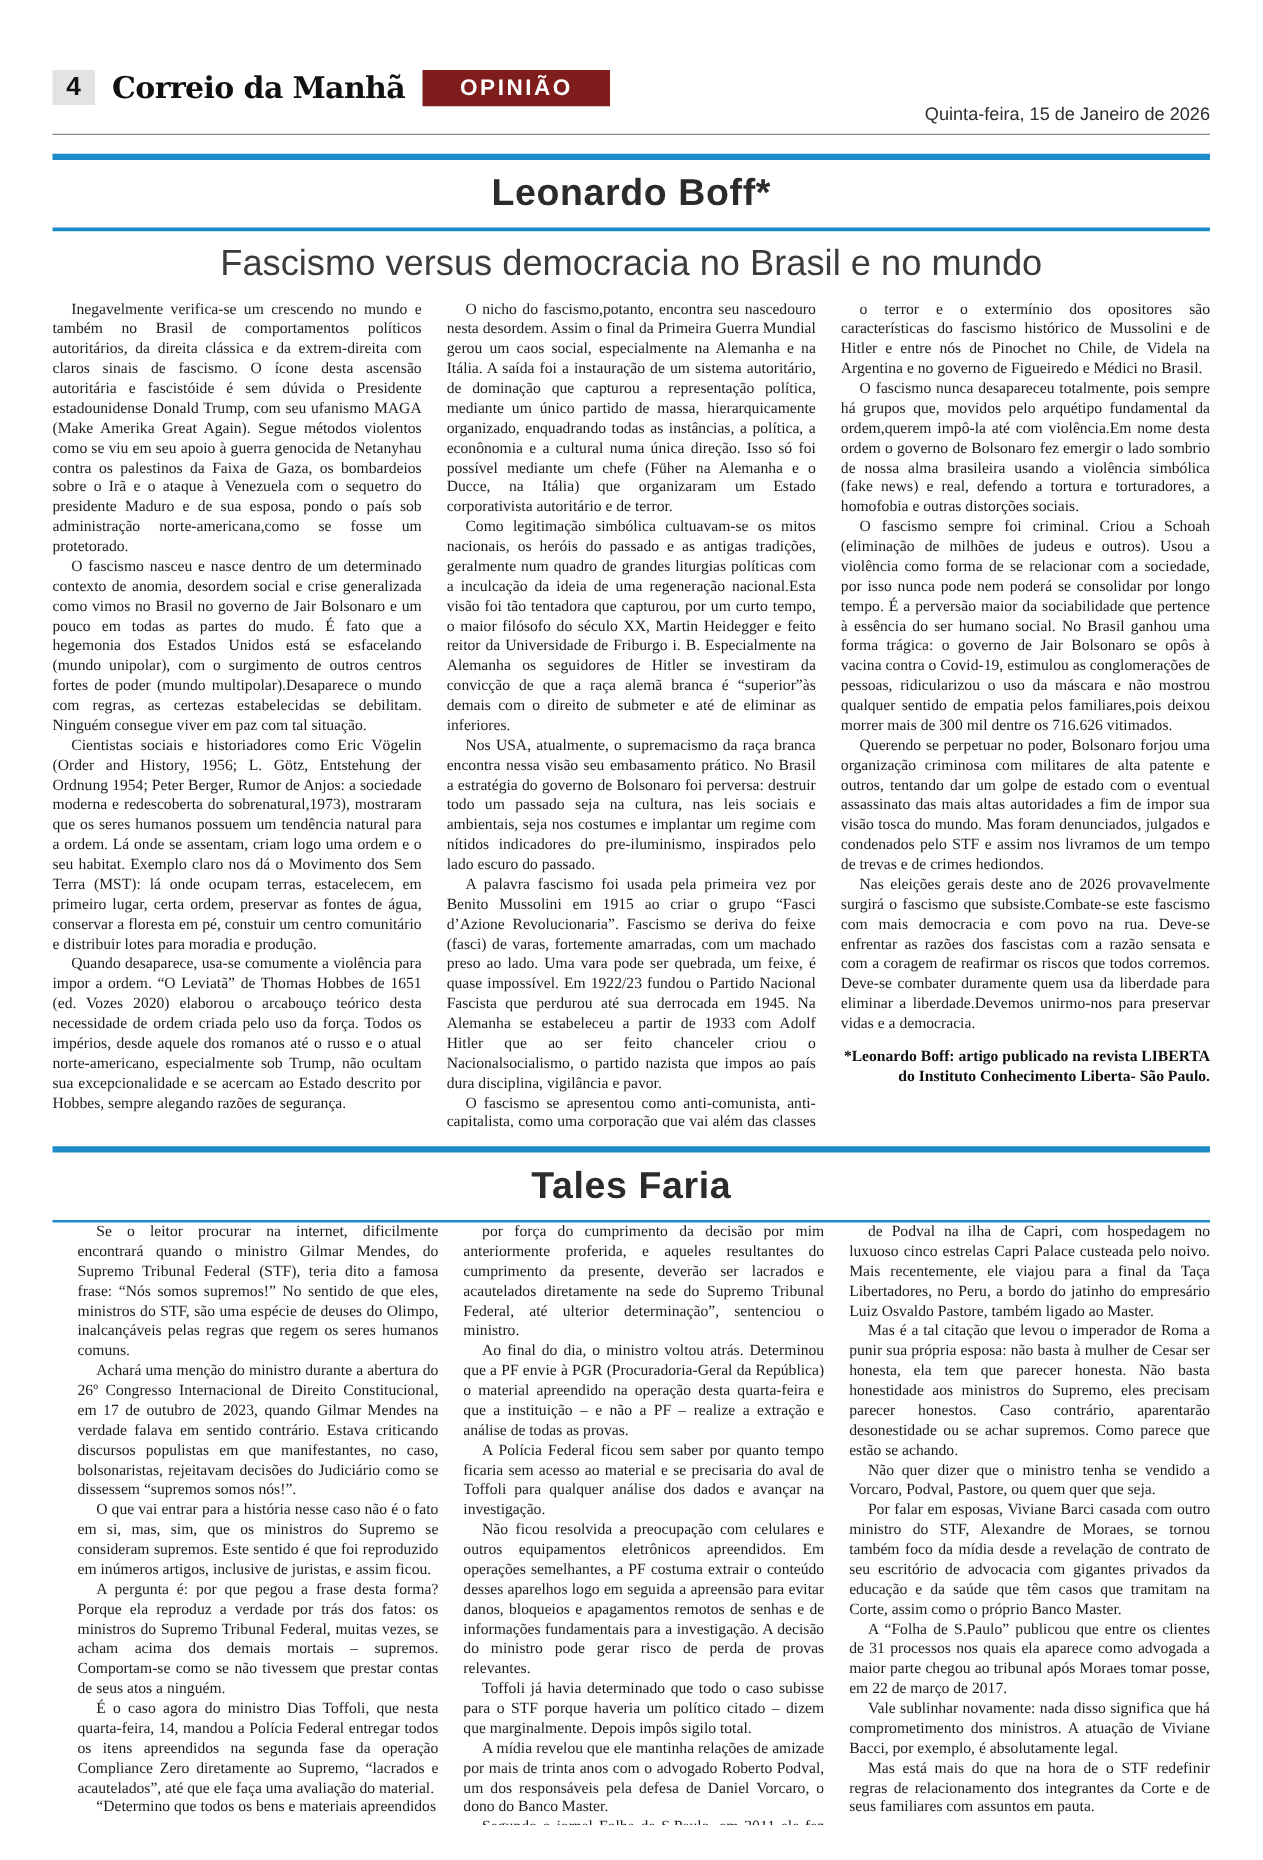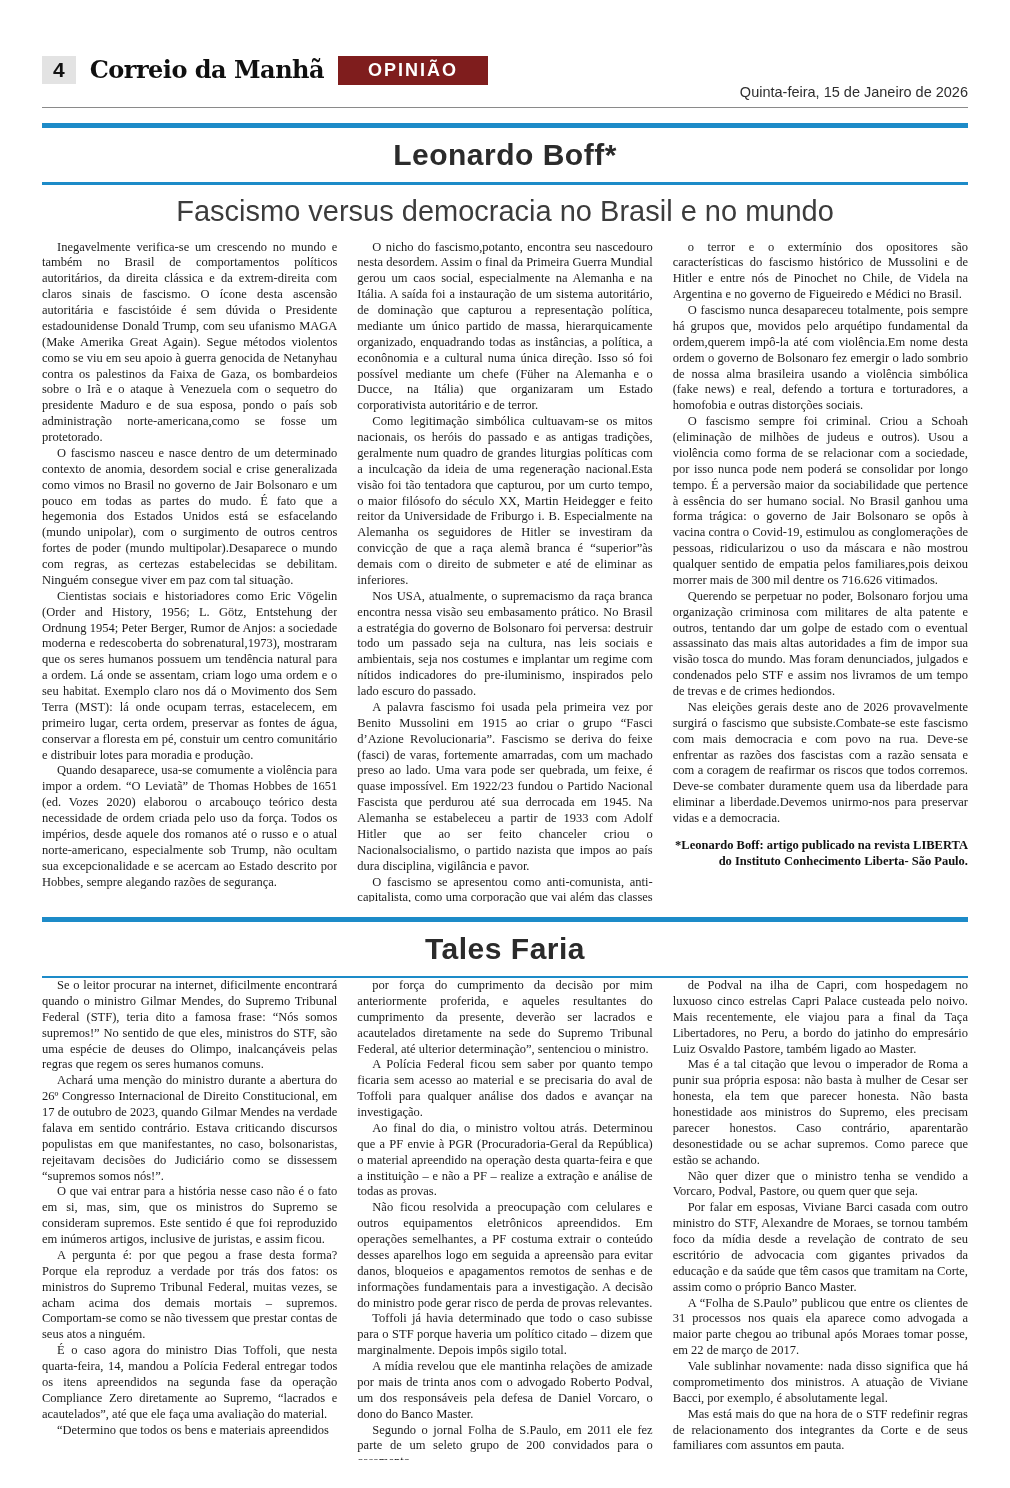--- a/index.html
+++ b/index.html
@@ -50,21 +50,21 @@
   }
   .headline {
     font-family:"Liberation Sans", sans-serif; font-weight:normal;
     font-size:29px; color:#3c3c3c; text-align:center;
     margin:9px 0 12px 0; line-height:34px;
   }
 
   
   .columns { display:flex; gap:20px; overflow:hidden; }
   .columns.first  { height:662px; }
-  .columns.second { height:482px; }
+  .columns.second { height:482px;margin-left:20px; }
   .col { flex:1 1 0; min-width:0; overflow:hidden; }
   .para {
     font-size:12.5px; line-height:1.27; text-align:justify;
     text-indent:15px; margin:0; color:#1b1b1b;
   }
   .footnote {
     font-size:12.5px; line-height:1.3; font-weight:bold;
     text-align:right; margin-top:10px; color:#111;
   }
 </style>
@@ -126,22 +126,22 @@
       <div class="col">
           <p class="para">Se o leitor procurar na internet, dificilmente encontrará quando o ministro Gilmar Mendes, do Supremo Tribunal Federal (STF), teria dito a famosa frase: “Nós somos supremos!” No sentido de que eles, ministros do STF, são uma espécie de deuses do Olimpo, inalcançáveis pelas regras que regem os seres humanos comuns.</p>
           <p class="para">Achará uma menção do ministro durante a abertura do 26º Congresso Internacional de Direito Constitucional, em 17 de outubro de 2023, quando Gilmar Mendes na verdade falava em sentido contrário. Estava criticando discursos populistas em que manifestantes, no caso, bolsonaristas, rejeitavam decisões do Judiciário como se dissessem “supremos somos nós!”.</p>
           <p class="para">O que vai entrar para a história nesse caso não é o fato em si, mas, sim, que os ministros do Supremo se consideram supremos. Este sentido é que foi reproduzido em inúmeros artigos, inclusive de juristas, e assim ficou.</p>
           <p class="para">A pergunta é: por que pegou a frase desta forma? Porque ela reproduz a verdade por trás dos fatos: os ministros do Supremo Tribunal Federal, muitas vezes, se acham acima dos demais mortais – supremos. Comportam-se como se não tivessem que prestar contas de seus atos a ninguém.</p>
           <p class="para">É o caso agora do ministro Dias Toffoli, que nesta quarta-feira, 14, mandou a Polícia Federal entregar todos os itens apreendidos na segunda fase da operação Compliance Zero diretamente ao Supremo, “lacrados e acautelados”, até que ele faça uma avaliação do material.</p>
           <p class="para">“Determino que todos os bens e materiais apreendidos</p>
         </div>
       <div class="col">
           <p class="para">por força do cumprimento da decisão por mim anteriormente proferida, e aqueles resultantes do cumprimento da presente, deverão ser lacrados e acautelados diretamente na sede do Supremo Tribunal Federal, até ulterior determinação”, sentenciou o ministro.</p>
+          <p class="para">Ao final do dia, o ministro voltou atrás. Determinou que a PF envie à PGR (Procuradoria-Geral da República) o material apreendido na operação desta quarta-feira e que a instituição – e não a PF – realize a extração e análise de todas as provas.</p>
           <p class="para">A Polícia Federal ficou sem saber por quanto tempo ficaria sem acesso ao material e se precisaria do aval de Toffoli para qualquer análise dos dados e avançar na investigação.</p>
-          <p class="para">Ao final do dia, o ministro voltou atrás. Determinou que a PF envie à PGR (Procuradoria-Geral da República) o material apreendido na operação desta quarta-feira e que a instituição – e não a PF – realize a extração e análise de todas as provas.</p>
           <p class="para">Não ficou resolvida a preocupação com celulares e outros equipamentos eletrônicos apreendidos. Em operações semelhantes, a PF costuma extrair o conteúdo desses aparelhos logo em seguida a apreensão para evitar danos, bloqueios e apagamentos remotos de senhas e de informações fundamentais para a investigação. A decisão do ministro pode gerar risco de perda de provas relevantes.</p>
           <p class="para">Toffoli já havia determinado que todo o caso subisse para o STF porque haveria um político citado – dizem que marginalmente. Depois impôs sigilo total.</p>
           <p class="para">A mídia revelou que ele mantinha relações de amizade por mais de trinta anos com o advogado Roberto Podval, um dos responsáveis pela defesa de Daniel Vorcaro, o dono do Banco Master.</p>
           <p class="para">Segundo o jornal Folha de S.Paulo, em 2011 ele fez parte de um seleto grupo de 200 convidados para o casamento</p>
         </div>
       <div class="col">
           <p class="para">de Podval na ilha de Capri, com hospedagem no luxuoso cinco estrelas Capri Palace custeada pelo noivo. Mais recentemente, ele viajou para a final da Taça Libertadores, no Peru, a bordo do jatinho do empresário Luiz Osvaldo Pastore, também ligado ao Master.</p>
           <p class="para">Mas é a tal citação que levou o imperador de Roma a punir sua própria esposa: não basta à mulher de Cesar ser honesta, ela tem que parecer honesta. Não basta honestidade aos ministros do Supremo, eles precisam parecer honestos. Caso contrário, aparentarão desonestidade ou se achar supremos. Como parece que estão se achando.</p>
           <p class="para">Não quer dizer que o ministro tenha se vendido a Vorcaro, Podval, Pastore, ou quem quer que seja.</p>
           <p class="para">Por falar em esposas, Viviane Barci casada com outro ministro do STF, Alexandre de Moraes, se tornou também foco da mídia desde a revelação de contrato de seu escritório de advocacia com gigantes privados da educação e da saúde que têm casos que tramitam na Corte, assim como o próprio Banco Master.</p>

